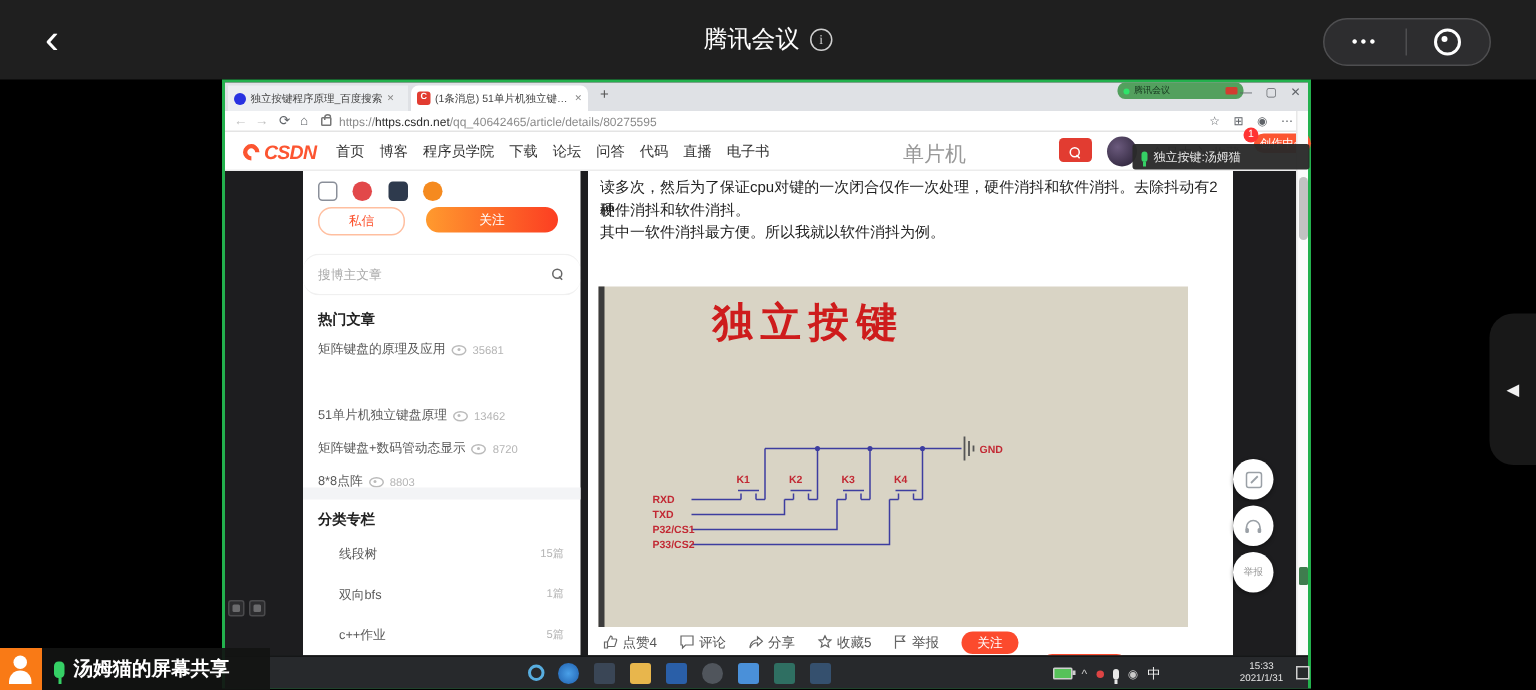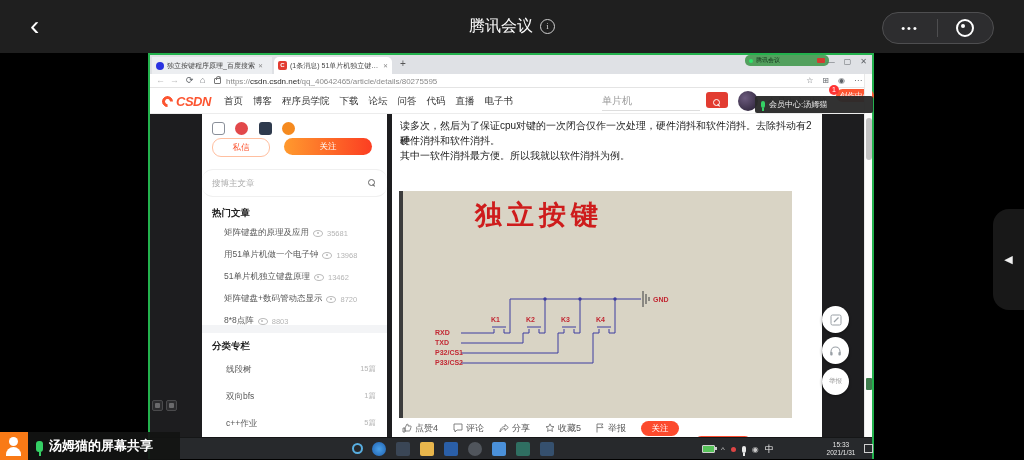--- a/index.html
+++ b/index.html
@@ -52,21 +52,21 @@
   #url{position:absolute;left:76px;top:3px;font-size:8px;white-space:nowrap;}
   #url .dim{color:#8a8a8a;} #url .host{color:#2b2b2b;}
   #urlic{position:absolute;right:10px;top:2px;display:flex;gap:9px;font-size:8px;color:#5f6368;}
 
   
   #csdnnav{left:0;top:33px;width:722px;height:26px;background:#fff;border-bottom:1px solid #ececec;box-sizing:border-box;}
   .clogo{position:absolute;left:12px;top:6px;display:flex;align-items:center;gap:3px;}
   .cmark{width:11px;height:11px;border:3px solid #fc5531;border-radius:50%;border-right-color:transparent;transform:rotate(45deg);box-sizing:border-box;}
   .cbrand{color:#fc5531;font-size:13px;font-weight:bold;font-style:italic;letter-spacing:-.5px;}
   #menu{position:absolute;left:74px;top:0;height:26px;display:flex;align-items:center;gap:10px;font-size:9.5px;color:#333;white-space:nowrap;}
-  #navsearch{position:absolute;left:452px;top:6px;width:98px;border-bottom:1px solid #ddd;font-size:10px;color:#999;padding-bottom:2px;}
+  #navsearch{position:absolute;left:452px;top:6px;width:98px;border-bottom:1px solid #ddd;font-size:14px;color:#999;padding-bottom:2px;}
   #navbtn{position:absolute;left:556px;top:4px;width:22px;height:16px;background:#e23c31;border-radius:3px;}
   .mag{position:relative;display:inline-block;width:7px;height:7px;}
   .mag::before{content:"";position:absolute;left:0;top:0;width:5px;height:5px;border:1.4px solid currentColor;border-radius:50%;}
   .mag::after{content:"";position:absolute;left:5px;top:5px;width:3px;height:1.4px;background:currentColor;transform:rotate(45deg);transform-origin:0 0;}
   #navbtn .mag{color:#fff;margin:4px 0 0 7px;}
   #avatar{position:absolute;left:588px;top:3px;width:20px;height:20px;border-radius:50%;
           background:radial-gradient(circle at 35% 35%,#6b5a7d,#241c30);}
   .navlink{position:absolute;top:8px;font-size:9.5px;color:#555;}
   #badge1{position:absolute;left:679px;top:-3px;width:10px;height:10px;border-radius:50%;background:#f33;
           color:#fff;font-size:7px;line-height:10px;text-align:center;z-index:4;}
@@ -81,21 +81,21 @@
 
   .medal{display:inline-block;width:13px;height:13px;margin-right:6px;border-radius:3px;vertical-align:middle;}
   #sbtn-msg{position:absolute;left:10px;top:24px;width:56px;height:17px;border:1px solid #ffbfa0;border-radius:9px;
             color:#fc5531;font-size:8.5px;text-align:center;line-height:17px;}
   #sbtn-fol{position:absolute;left:82px;top:24px;width:88px;height:17px;border-radius:9px;
             background:linear-gradient(90deg,#ff9a2e,#fc3e22);color:#fff;font-size:8.5px;text-align:center;line-height:17px;}
   #ssearch{position:absolute;left:0;top:55px;width:185px;height:28px;border-top:1px solid #f0f0f0;border-bottom:1px solid #f0f0f0;box-sizing:border-box;border-radius:11px;}
   #ssearch .ph{position:absolute;left:10px;top:8px;font-size:8.5px;color:#aaa;}
   #ssearch .mag{position:absolute;right:12px;top:9px;color:#666;}
   .sechead{position:absolute;left:10px;font-size:9.5px;font-weight:bold;color:#222;}
-  .hotrow{position:absolute;left:10px;width:168px;height:14px;display:flex;align-items:center;gap:4px;margin-left:12px;}
+  .hotrow{position:absolute;left:10px;width:168px;height:14px;display:flex;align-items:center;gap:4px;}
   .hotrow .t{font-size:8.5px;color:#595959;white-space:nowrap;overflow:hidden;text-overflow:ellipsis;max-width:112px;}
   .eye{flex:none;width:8px;height:5px;border:1px solid #bbb;border-radius:50%;position:relative;}
   .eye::after{content:"";position:absolute;left:2.5px;top:1px;width:2px;height:2px;border-radius:50%;background:#bbb;}
   .hotrow .c{font-size:7.5px;color:#b5b5b5;}
   #thickdiv{position:absolute;left:0;top:211px;width:185px;height:8px;background:#f3f4f6;}
   .catrow{position:absolute;left:24px;width:150px;font-size:8.5px;color:#595959;}
   .catrow .n{position:absolute;right:0;font-size:7.5px;color:#b5b5b5;}
 
   .para{position:absolute;left:8px;width:416px;font-size:10px;color:#222;line-height:15px;}
 
@@ -202,21 +202,21 @@
     </div>
   </div>
 
   <div class="in" id="urlbar">
     <span class="nav" style="left:6px;color:#c0c0c0;">←</span>
     <span class="nav" style="left:20px;color:#c0c0c0;">→</span>
     <span class="nav" style="left:36px;">⟳</span>
     <span class="nav" style="left:50px;">⌂</span>
     <span class="lock"></span>
     <div id="url">
-      <span class="dim">https://</span><span class="host">csdn.csdn.net</span><span class="dim">/qq_40642465/article/details/80275595</span>
+      <span class="dim">https://</span><span class="host">https.csdn.net</span><span class="dim">/qq_40642465/article/details/80275595</span>
     </div>
     <div id="urlic">
       <span>☆</span>
       <span>⊞</span>
       <span>◉</span>
       <span>⋯</span>
     </div>
   </div>
 
   <div class="in" id="csdnnav">
@@ -257,25 +257,20 @@
       <div id="sbtn-fol">关注</div>
       <div id="ssearch">
         <span class="ph">搜博主文章</span>
         <span class="mag"></span>
       </div>
       <div class="sechead" style="top:93px;">热门文章</div>
       <div class="hotrow" style="top:112px;">
         <span class="t">矩阵键盘的原理及应用</span>
           <span class="eye"></span>
           <span class="c">35681</span>
-      </div>
-      <div class="hotrow" style="top:134px;">
-        <span class="t">用51单片机做一个电子钟</span>
-          <span class="eye"></span>
-          <span class="c">13968</span>
       </div>
       <div class="hotrow" style="top:156px;">
         <span class="t">51单片机独立键盘原理</span>
           <span class="eye"></span>
           <span class="c">13462</span>
       </div>
       <div class="hotrow" style="top:178px;">
         <span class="t">矩阵键盘+数码管动态显示</span>
           <span class="eye"></span>
           <span class="c">8720</span>
@@ -406,21 +401,21 @@
     <div id="clock">
       <div>15:33</div>
       <div>2021/1/31</div>
     </div>
     <span id="acenter"></span>
   </div>
 </div>
 
 <div class="abs" id="tooltip">
   <span class="micbody green"></span>
-  <span class="tx">会员中心:汤姆猫</span>
+  <span class="tx">独立按键:汤姆猫</span>
 </div>
 
 <span class="mini" style="left:152px;"></span>
 <span class="mini" style="left:166px;"></span>
 
 <div class="fcircle" style="top:306px;">
   <svg width="12" height="12" viewBox="0 0 12 12">
       <rect x="1" y="1" width="10" height="10" rx="1.5" fill="none" stroke="#9aa0a6" stroke-width="1"></rect>
       <line x1="4" y1="8" x2="8.5" y2="3.5" stroke="#9aa0a6" stroke-width="1.2"></line>
     </svg>

